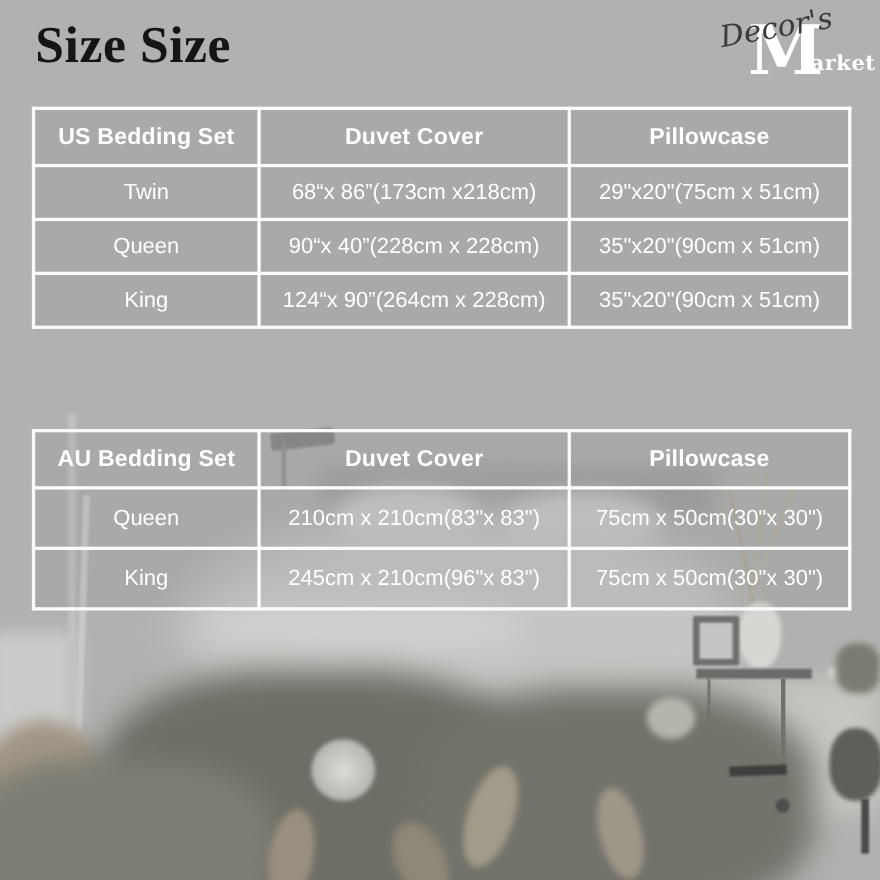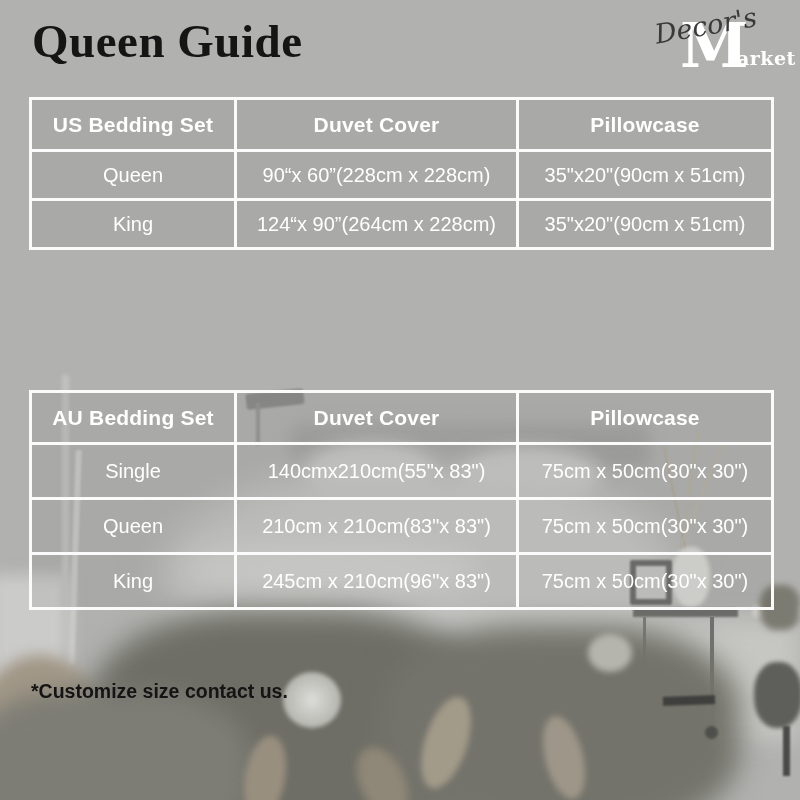--- a/index.html
+++ b/index.html
@@ -123,43 +123,48 @@
   <div class="sh-leaf1"></div>
   <div class="sh-leaf2"></div>
   <div class="sh-leaf3"></div>
   <div class="sh-leaf4"></div>
   <div class="sh-tray"></div>
   <div class="sh-caster"></div>
   <div class="sh-bigpot"></div>
   <div class="sh-potstem"></div>
 </div>
 
-<h1 class="title">Queen Guide</h1>
+<h1 class="title">Size Size</h1>
 
 <div class="logo">
   <span class="logo-m">M</span>
   <span class="logo-rest">arket</span>
   <span class="logo-script">Decor's</span>
 </div>
 
 <table class="size-table us">
   <colgroup>
       <col class="c1">
       <col class="c2">
       <col class="c3">
     </colgroup>
   <tbody>
   <tr class="hdr">
     <th>US Bedding Set</th>
     <th>Duvet Cover</th>
     <th>Pillowcase</th>
   </tr>
   <tr class="row">
+    <td>Twin</td>
+    <td>68“x 86”(173cm x218cm)</td>
+    <td>29"x20"(75cm x 51cm)</td>
+  </tr>
+  <tr class="row">
     <td>Queen</td>
-    <td>90“x 60”(228cm x 228cm)</td>
+    <td>90“x 40”(228cm x 228cm)</td>
     <td>35"x20"(90cm x 51cm)</td>
   </tr>
   <tr class="row">
     <td>King</td>
     <td>124“x 90”(264cm x 228cm)</td>
     <td>35"x20"(90cm x 51cm)</td>
   </tr>
   </tbody>
 </table>
 
@@ -169,32 +174,26 @@
       <col class="c2">
       <col class="c3">
     </colgroup>
   <tbody>
   <tr class="hdr">
     <th>AU Bedding Set</th>
     <th>Duvet Cover</th>
     <th>Pillowcase</th>
   </tr>
   <tr class="row">
-    <td>Single</td>
-    <td>140cmx210cm(55"x 83")</td>
-    <td>75cm x 50cm(30"x 30")</td>
-  </tr>
-  <tr class="row">
     <td>Queen</td>
     <td>210cm x 210cm(83"x 83")</td>
     <td>75cm x 50cm(30"x 30")</td>
   </tr>
   <tr class="row">
     <td>King</td>
     <td>245cm x 210cm(96"x 83")</td>
     <td>75cm x 50cm(30"x 30")</td>
   </tr>
   </tbody>
 </table>
 
 <div class="notes">
-  <p>*Customize size contact us.</p>
 </div>
 
 </body></html>

